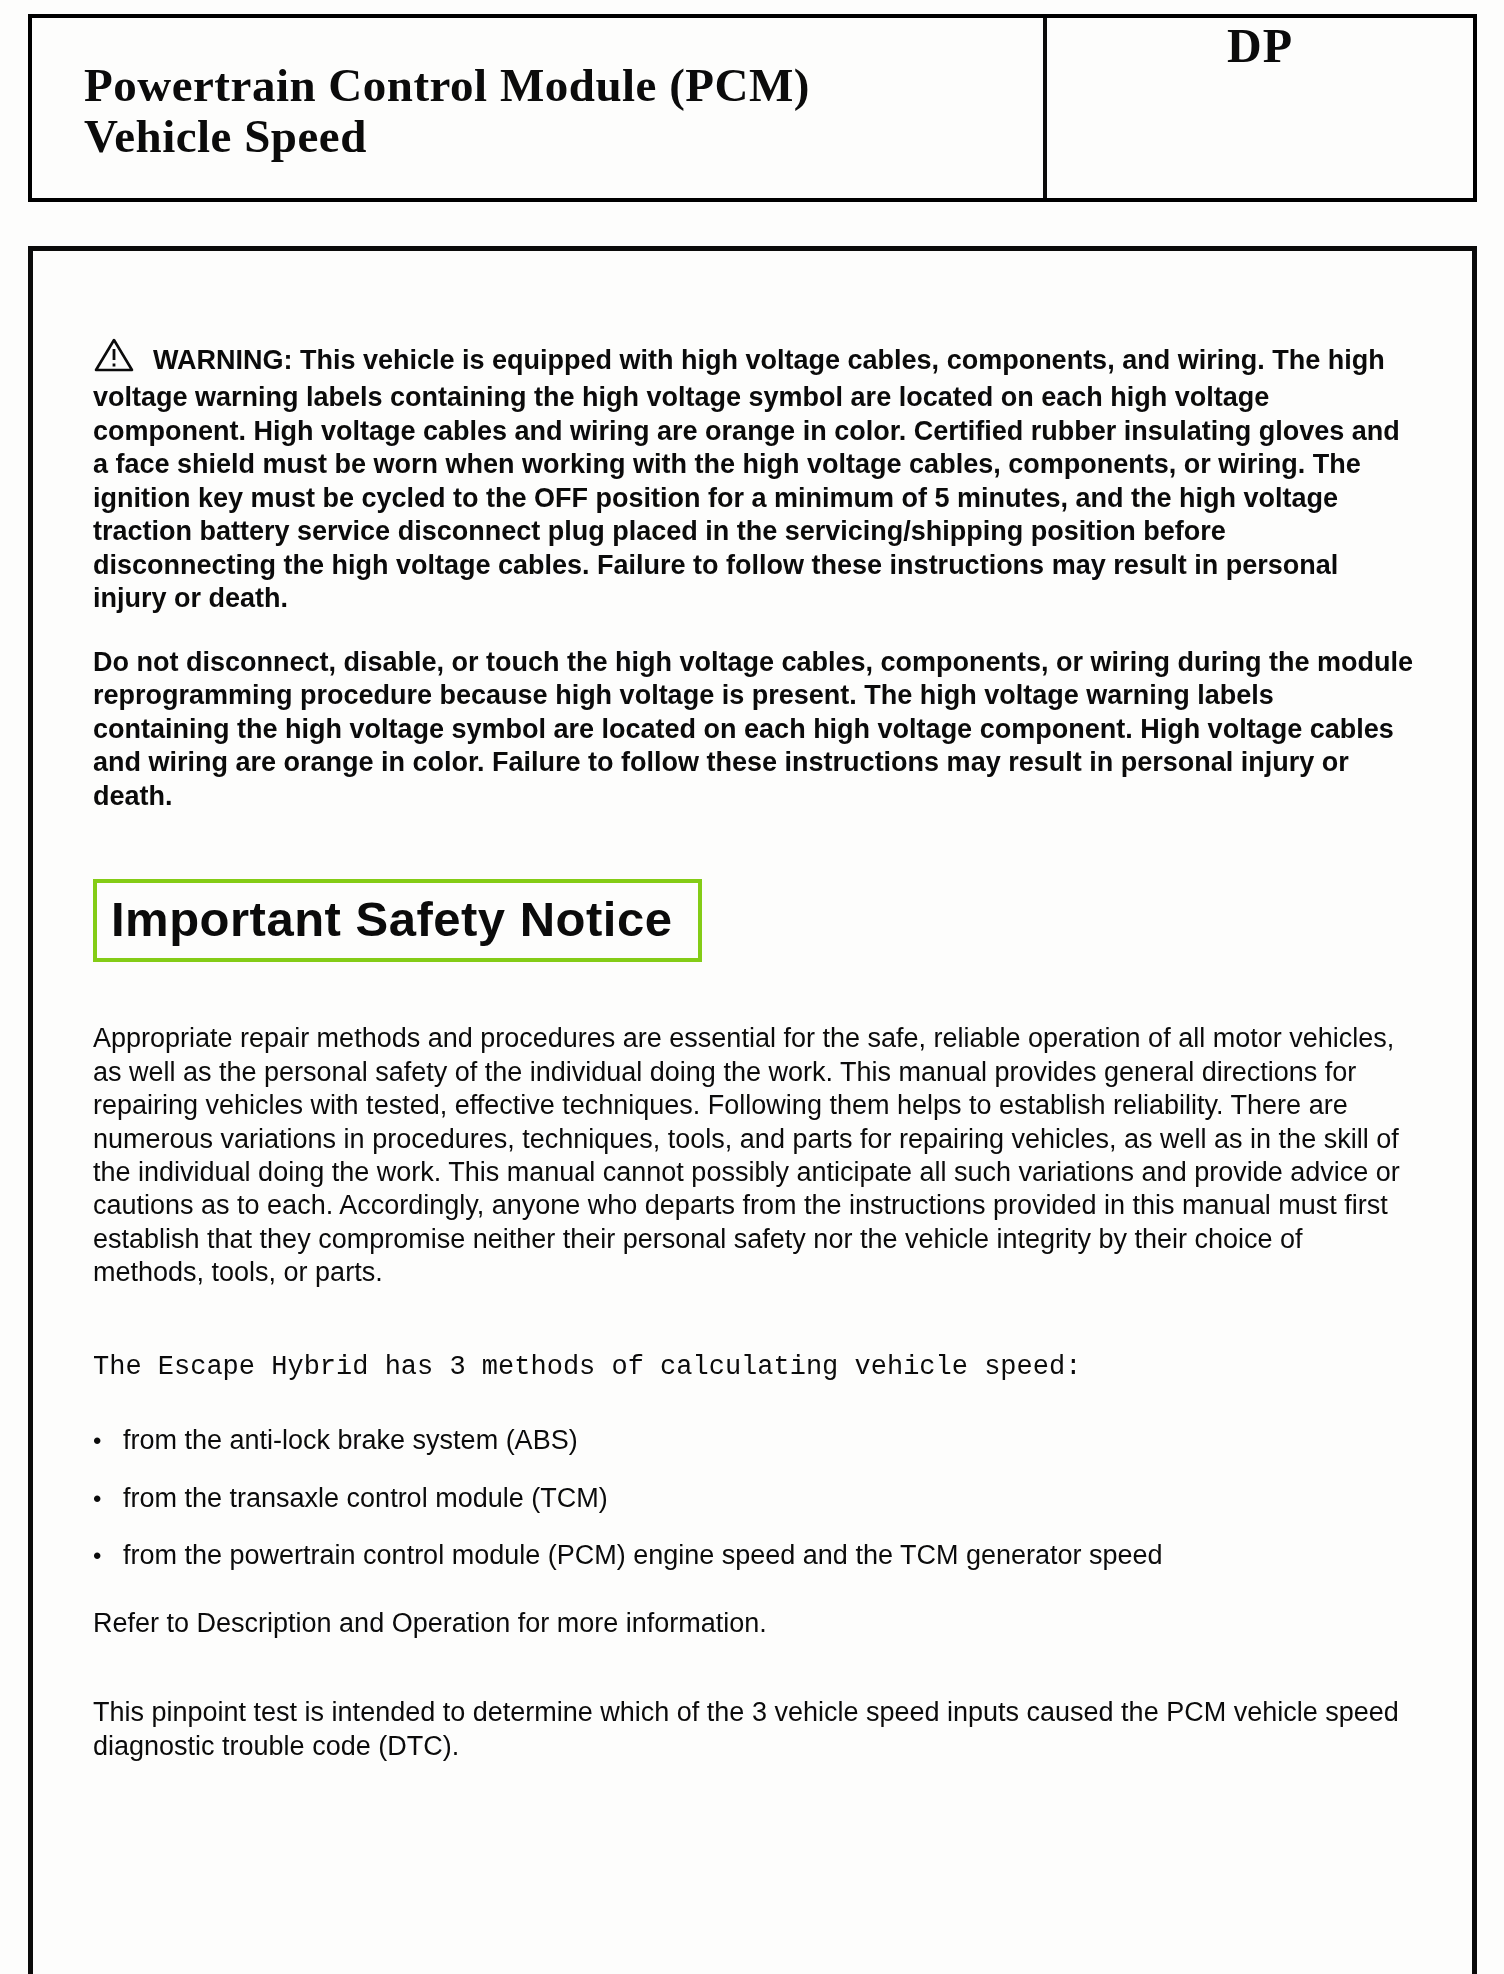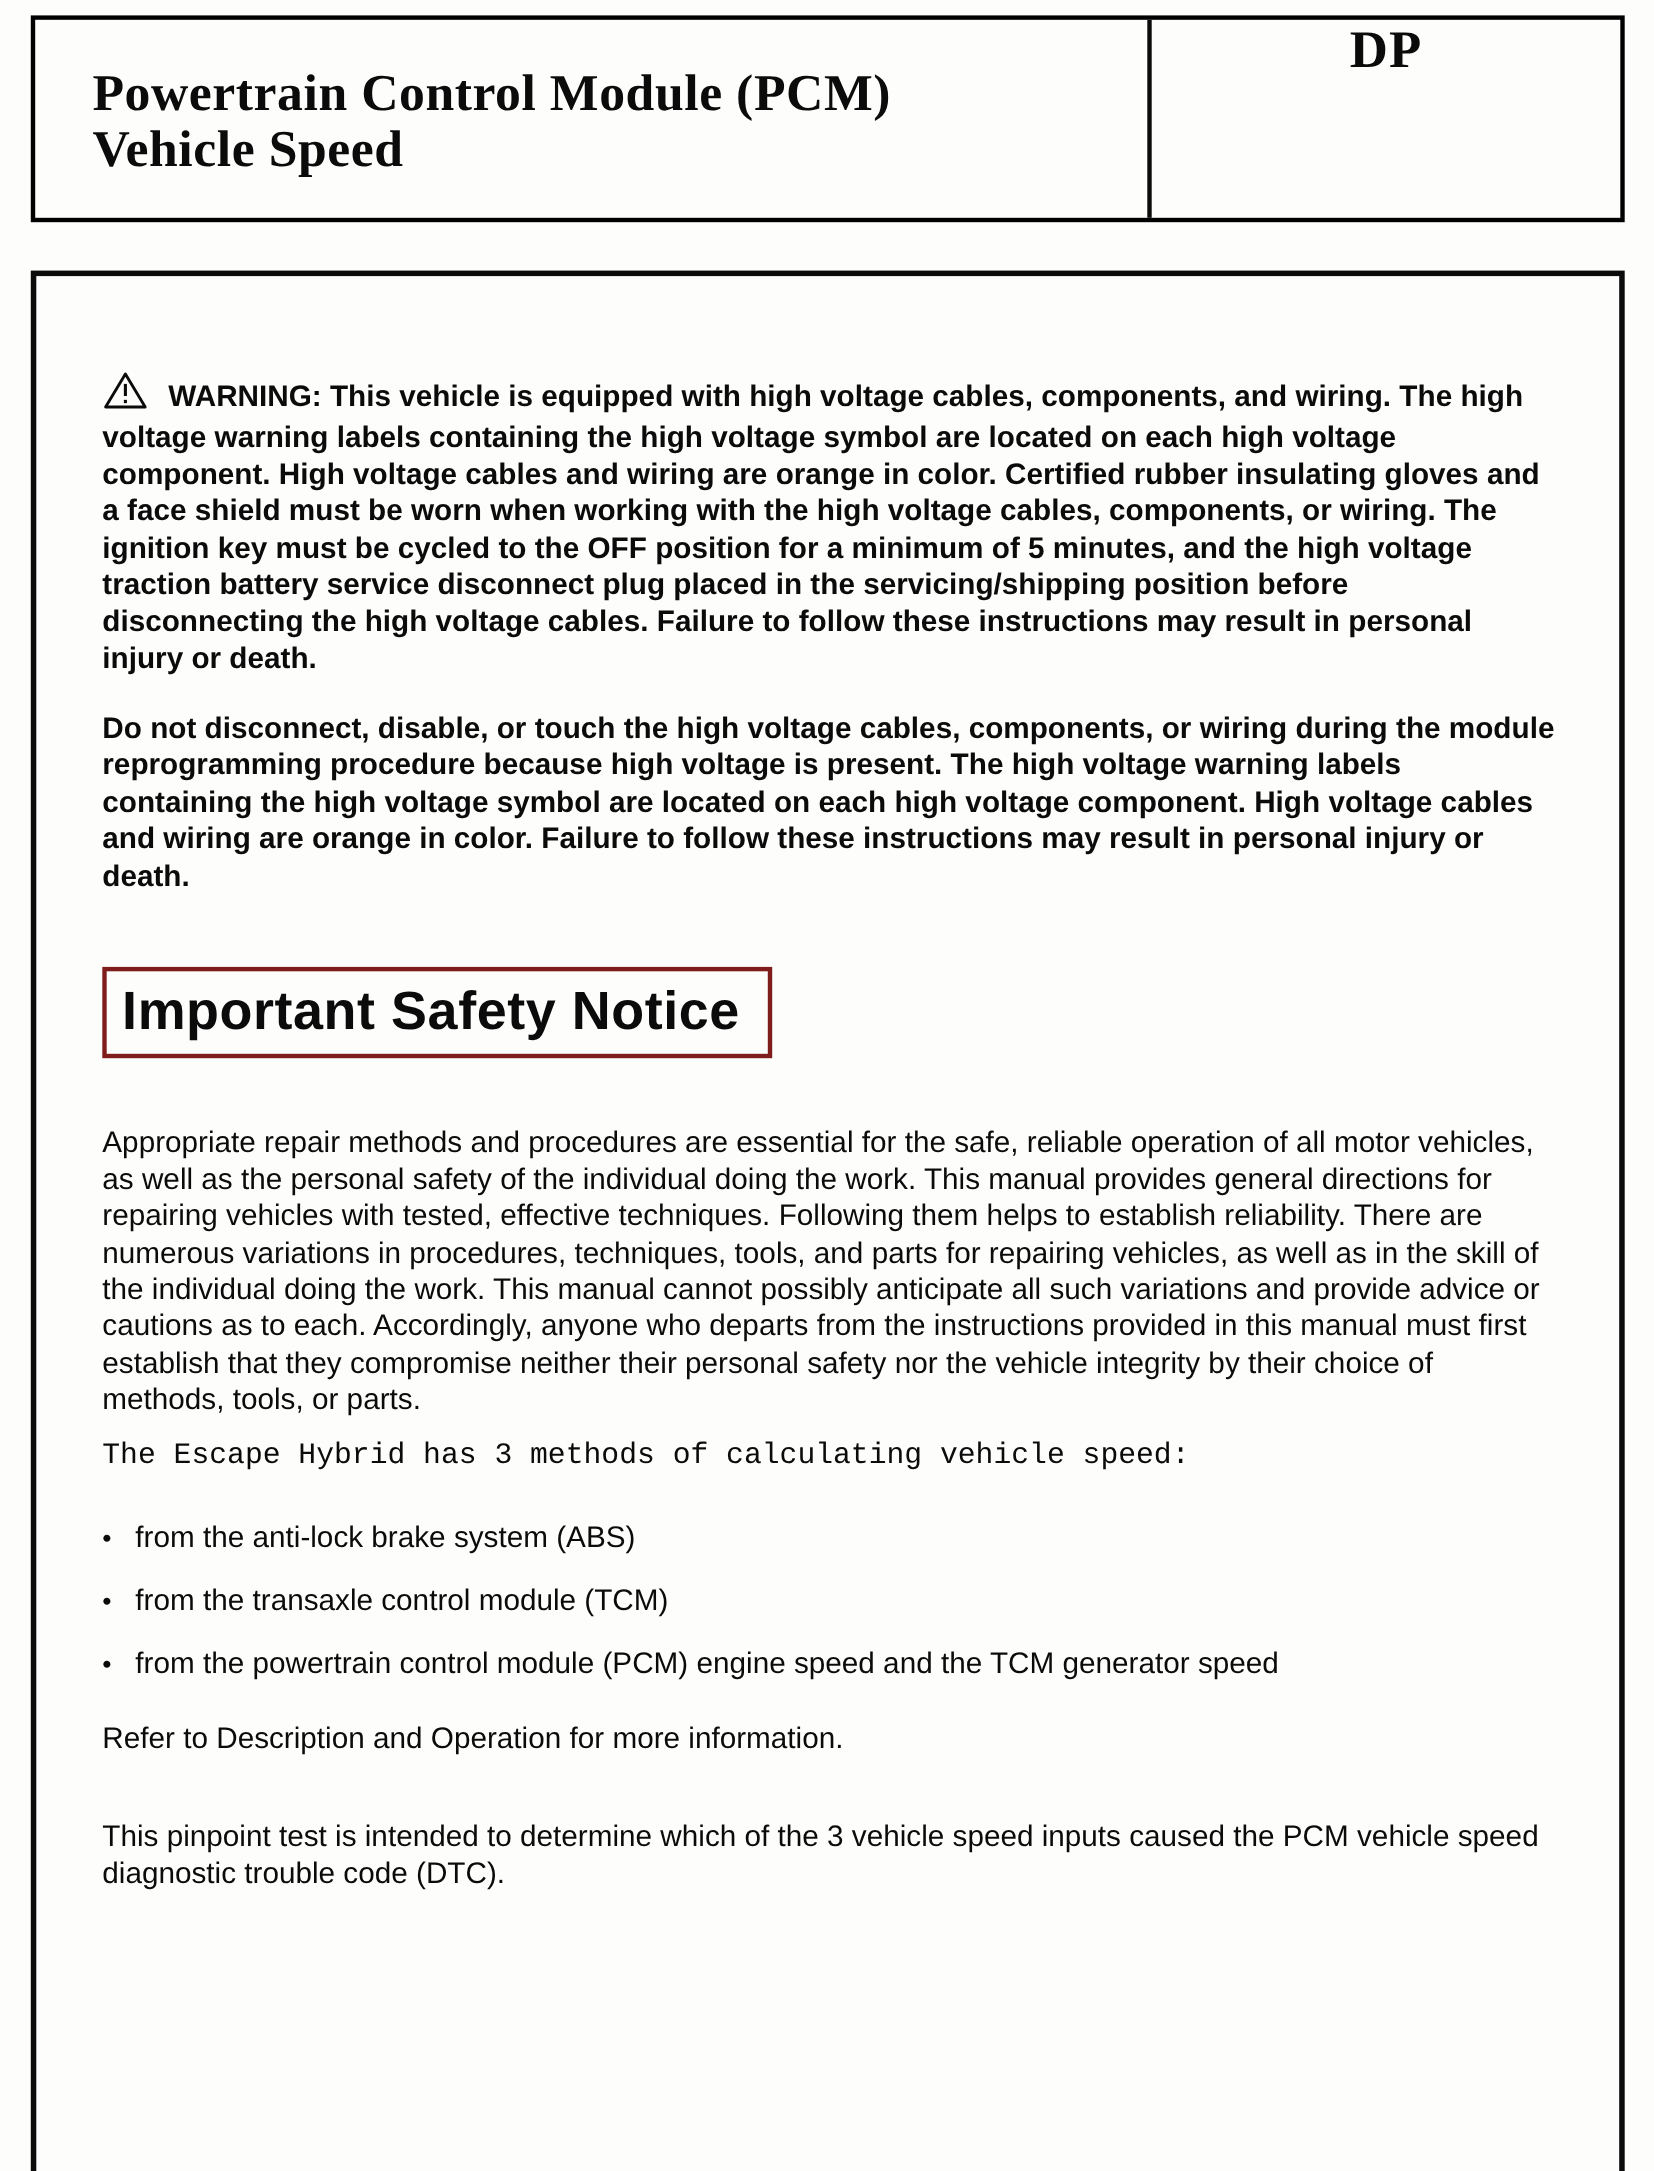--- a/index.html
+++ b/index.html
@@ -80,21 +80,21 @@
 
   .warn-icon {
     display: inline-block;
     vertical-align: -4px;
     margin-right: 18px;
   }
 
   
   .notice-box {
     display: inline-block;
-    border: 4px solid #7f1d1d;
+    border: 4px solid #84cc16;
     padding: 12px 26px 14px 14px;
     margin: 66px 0 60px 0;
     font-weight: bold;
     font-size: 49px;
     letter-spacing: 0.5px;
     line-height: 1.0;
     color: #0b0b0b;
   }
 
   
@@ -114,21 +114,21 @@
     flex: 0 0 auto;
     width: 30px;
     font-size: 24px;
   }
 
   .para-methods { margin-top: 12px; margin-bottom: 40px; font-family: Liberation Mono, monospace; }
   .para-refer   { margin-top: 10px; margin-bottom: 56px; }
   .para-pinpoint{ max-width: 1360px; }
   .para-warning1{ max-width: 1372px; margin-bottom: 30px; }
   .para-warning2{ max-width: 1372px; margin-bottom: 0; }
-  .para-safety  { max-width: 1372px; margin-bottom: 18px; }
+  .para-safety  { max-width: 1372px; margin-bottom: 61px; }
 </style>
 </head>
 <body>
 
 <div class="page">
 
   <div class="header-box">
     <div class="header-title-cell">
       <h1 class="header-title">
         <span>Powertrain Control Module (PCM)</span><br>

